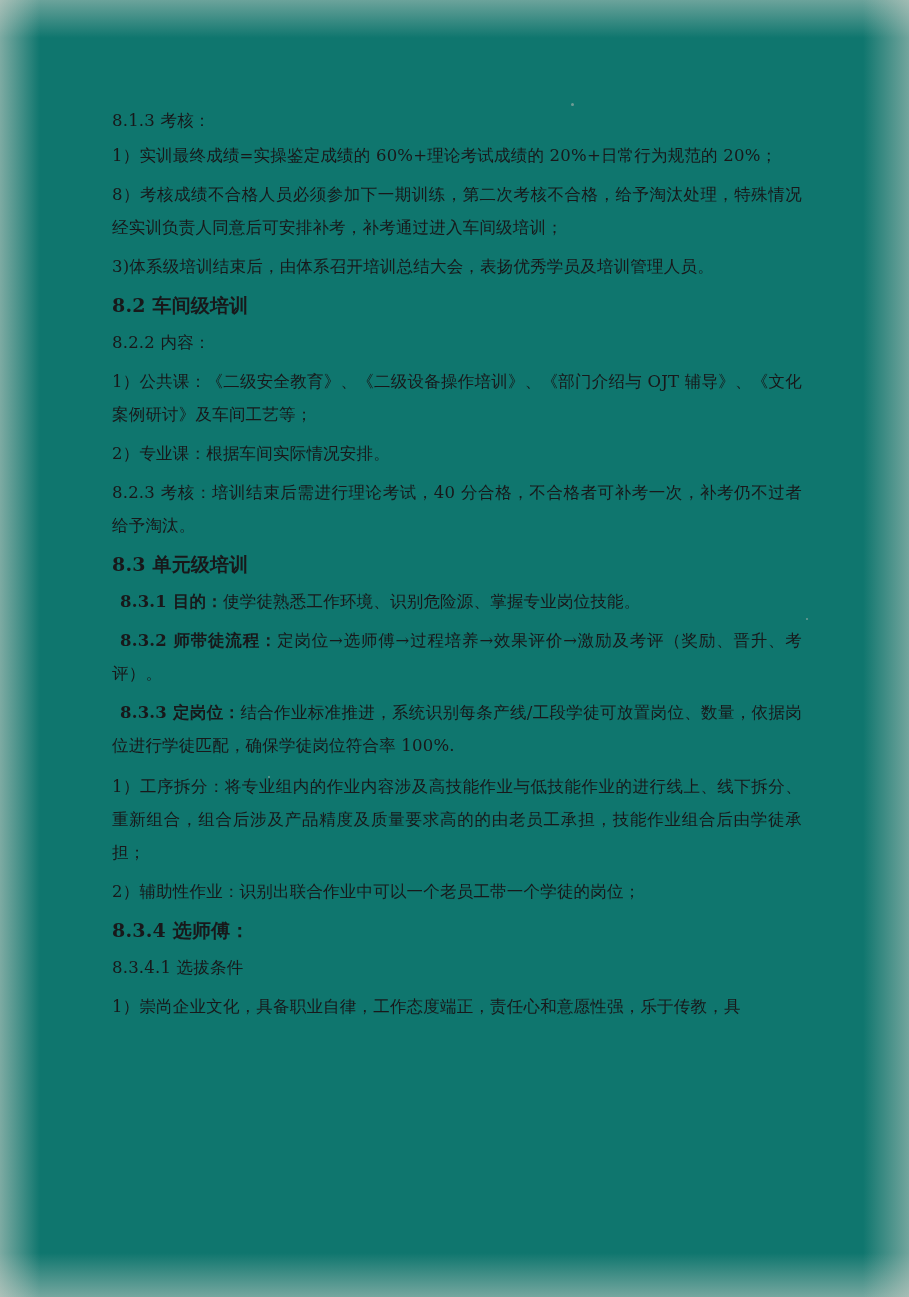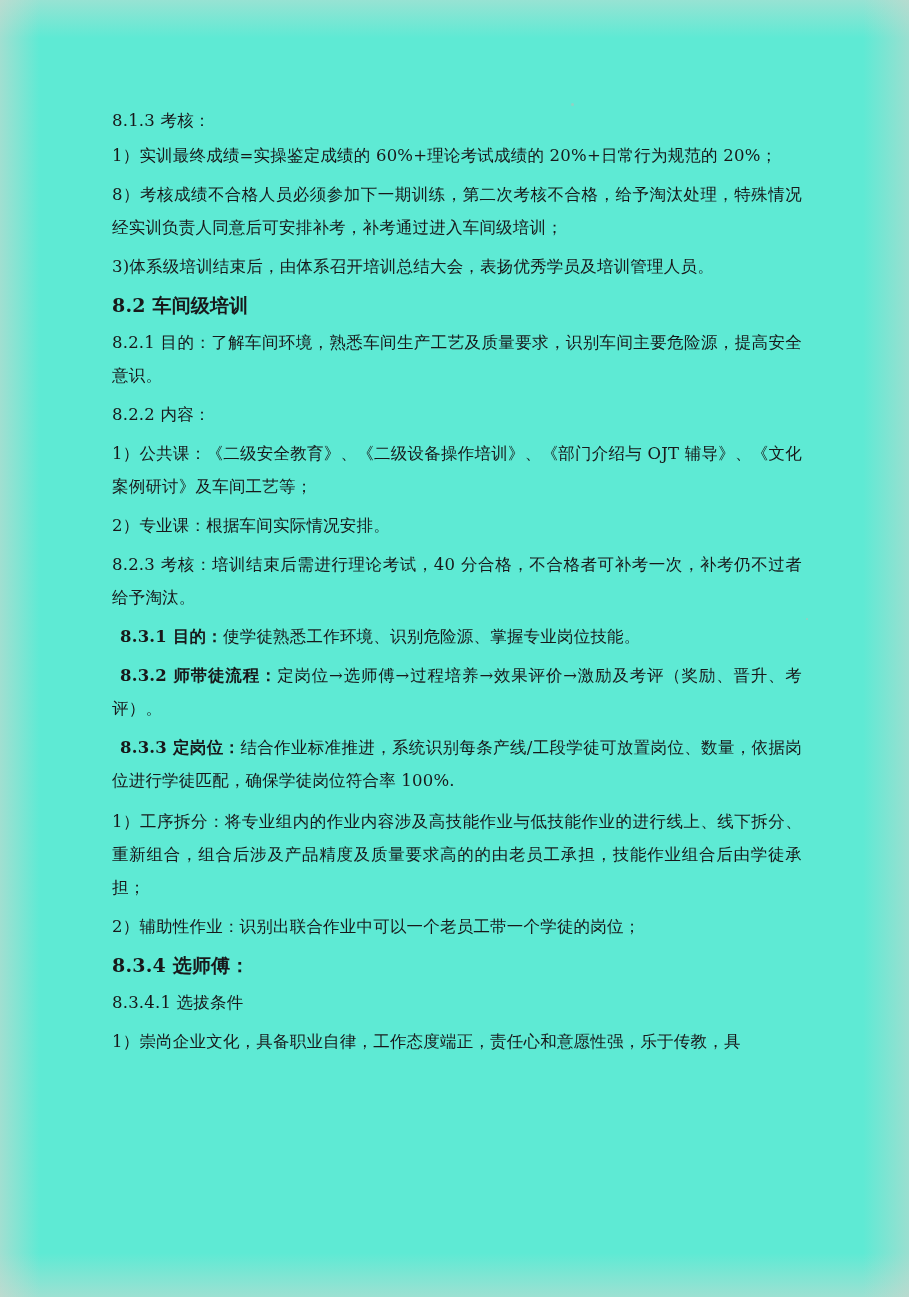--- a/index.html
+++ b/index.html
@@ -11,21 +11,21 @@
     height: 1297px;
     background: #ffffff;
     font-family: "DejaVu Serif", "Liberation Serif", serif;
     color: #18181a;
     overflow: hidden;
   }
   .page {
     position: relative;
     width: 909px;
     height: 1297px;
-    background: #5eead4;
+    background: #0f766e;
     box-sizing: border-box;
   }
   
   .page::before {
     content: "";
     position: absolute;
     inset: 0;
     background:
       linear-gradient(to right, rgba(216,214,206,0.55) 0px, rgba(255,255,255,0) 40px),
       linear-gradient(to left, rgba(214,212,204,0.5) 0px, rgba(255,255,255,0) 46px),
@@ -82,30 +82,30 @@
     <p class="tight">8.1.3 考核：</p>
 
     <p>1）实训最终成绩=实操鉴定成绩的 60%+理论考试成绩的 20%+日常行为规范的 20%；</p>
 
     <p>8）考核成绩不合格人员必须参加下一期训练，第二次考核不合格，给予淘汰处理，特殊情况经实训负责人同意后可安排补考，补考通过进入车间级培训；</p>
 
     <p class="tight">3)体系级培训结束后，由体系召开培训总结大会，表扬优秀学员及培训管理人员。</p>
 
     <p class="heading">8.2 车间级培训</p>
 
-    <p>8.2.1 目的：了解车间环境，熟悉车间生产工艺及质量要求，识别车间主要危险源，提高安全意识。</p>
 
     <p>8.2.2 内容：</p>
 
     <p>1）公共课：《二级安全教育》、《二级设备操作培训》、《部门介绍与 OJT 辅导》、《文化案例研讨》及车间工艺等；</p>
 
     <p>2）专业课：根据车间实际情况安排。</p>
 
     <p>8.2.3 考核：培训结束后需进行理论考试，40 分合格，不合格者可补考一次，补考仍不过者给予淘汰。</p>
 
+    <p class="heading">8.3 单元级培训</p>
 
     <p><span class="bold-lead">8.3.1 目的：</span><span>使学徒熟悉工作环境、识别危险源、掌握专业岗位技能。</span></p>
 
     <p><span class="bold-lead">8.3.2 师带徒流程：</span><span>定岗位→选师傅→过程培养→效果评价→激励及考评（奖励、晋升、考评）。</span></p>
 
     <p class="gap-sm"><span class="bold-lead">8.3.3 定岗位：</span><span>结合作业标准推进，系统识别每条产线/工段学徒可放置岗位、数量，依据岗位进行学徒匹配，确保学徒岗位符合率 100%.</span></p>
 
     <p>1）工序拆分：将专业组内的作业内容涉及高技能作业与低技能作业的进行线上、线下拆分、重新组合，组合后涉及产品精度及质量要求高的的由老员工承担，技能作业组合后由学徒承担；</p>
 
     <p>2）辅助性作业：识别出联合作业中可以一个老员工带一个学徒的岗位；</p>

